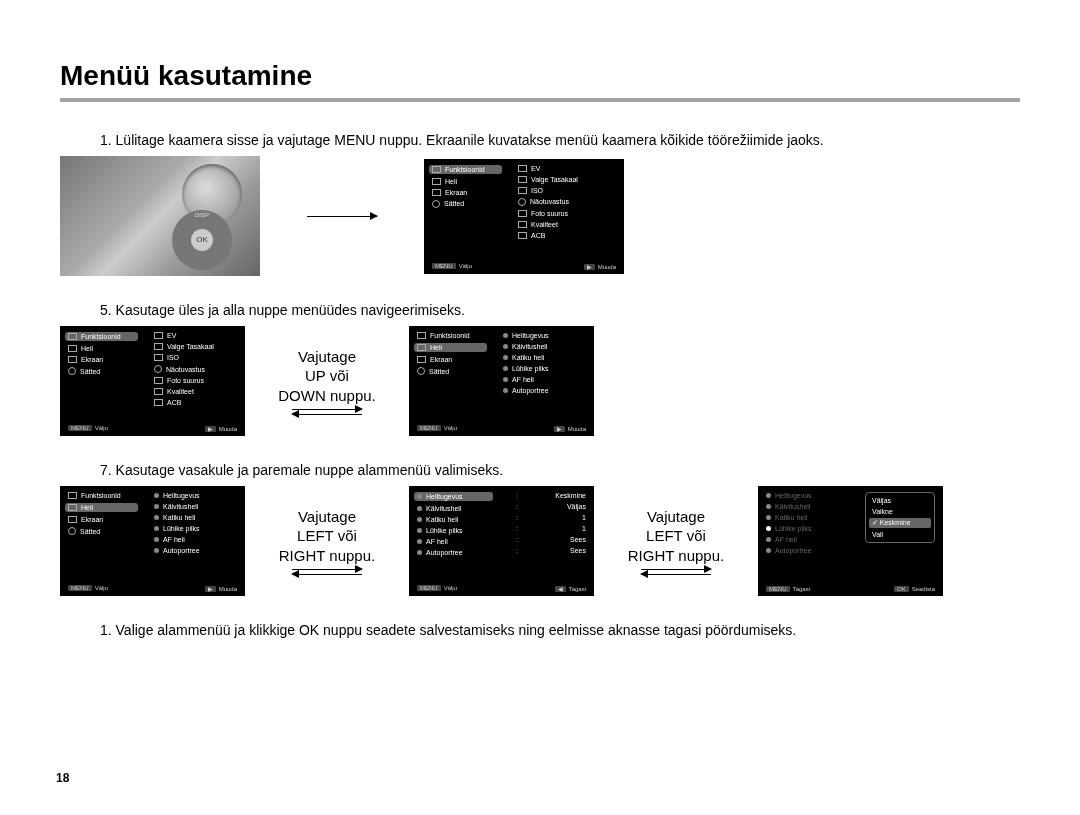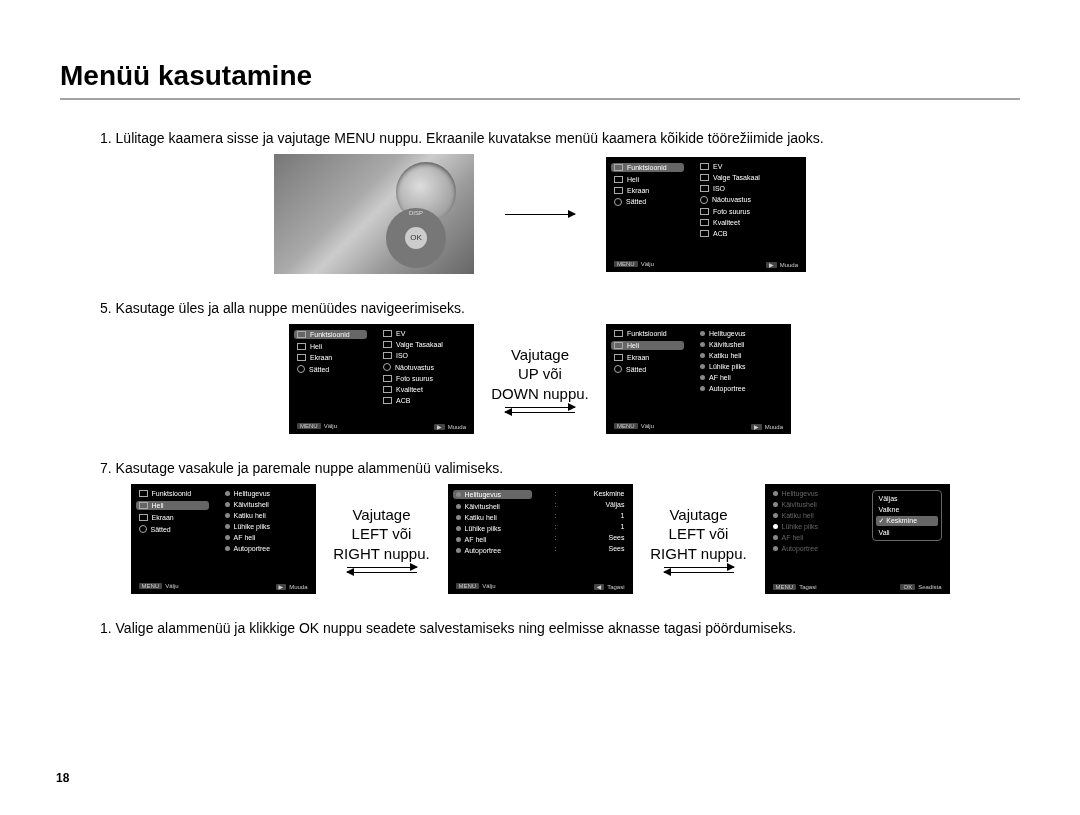--- a/index.html
+++ b/index.html
@@ -8,34 +8,34 @@
     height: 815px;
     background: #fff;
     font-family: Arial, Helvetica, sans-serif;
     color: #000;
     padding: 60px 60px 30px 60px;
     position: relative;
   }
   h1 {
     font-size: 28px;
     font-weight: bold;
-    border-bottom: 2px solid #a3a3a3;
+    border-bottom: 4px solid #a3a3a3;
     padding-bottom: 6px;
     margin-bottom: 30px;
   }
   .step {
     font-size: 14px;
     margin: 26px 0 8px 0;
     padding-left: 40px;
   }
   .figrow {
     display: flex;
     align-items: center;
-    justify-content: center;
-    gap: 16px;
+    justify-content: flex-start;
+    gap: 32px;
     margin-bottom: 16px;
   }
   
   .camera-photo {
     width: 200px;
     height: 120px;
     background: linear-gradient(135deg,#777 0%, #aaa 40%, #ccc 50%, #999 70%, #666 100%);
     position: relative;
   }
   .camera-photo .dial {

